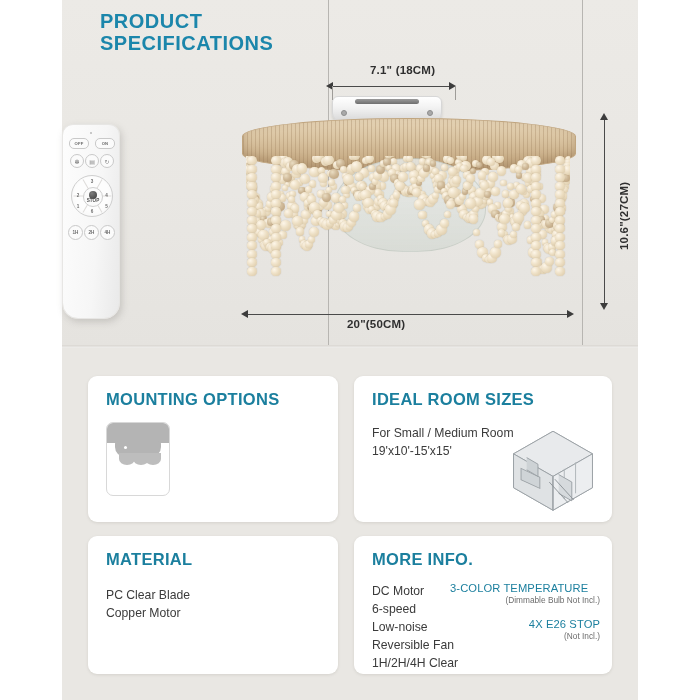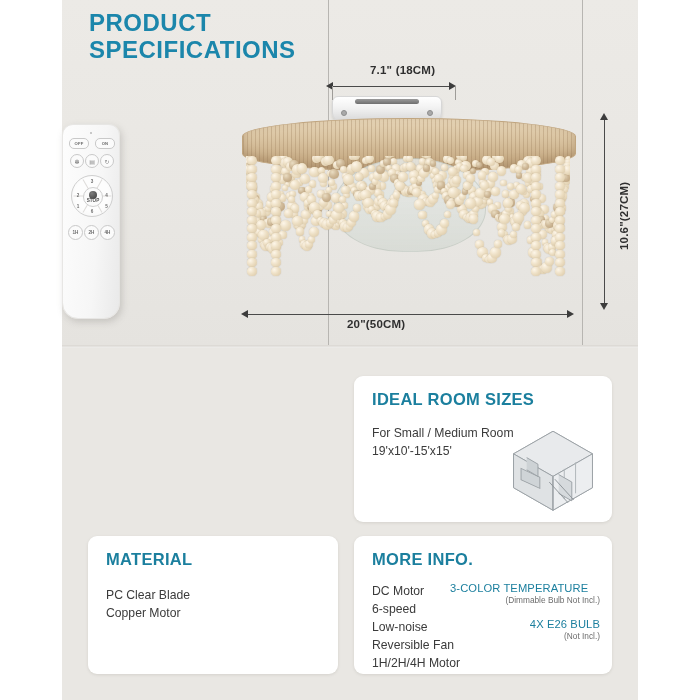--- a/index.html
+++ b/index.html
@@ -21,23 +21,23 @@
     left: 62px; top: 0; width: 576px; height: 347px;
     background: linear-gradient(180deg,#eceae6 0%, #e9e7e3 55%, #e5e3df 100%);
     overflow: hidden;
   }
   .hero-divider {
     position: absolute; left: 62px; top: 345px; width: 576px; height: 3px;
     background: linear-gradient(180deg,#d9d6d1,#efeeec);
   }
 
   .title {
-    position: absolute; left: 27px; top: 10px;
+    position: absolute; left: 38px; top: 10px;
     color: #1b86ab;
-    font-size: 24px;
+    font-size: 20px;
     font-weight: 700;
     letter-spacing: 0.5px;
     line-height: 1.12;
     text-transform: uppercase;
   }
   .title .l2 { display:block; }
 
   
   .remote {
     position: absolute;
@@ -893,20 +893,31 @@
     <div class="dim-line-h" style="left:248px; top:314px; width:320px;"></div>
     <div class="arrow left" style="left:241px; top:310px;"></div>
     <div class="arrow right" style="left:567px; top:310px;"></div>
     <div class="dim-label" style="left:347px; top:318px;">20"(50CM)</div>
   </div>
 
   <div class="hero-divider"></div>
 
   <div class="lower">
 
+    <div class="card" style="left:26px; top:28px; width:250px; height:146px;">
+      <div class="card-title">MOUNTING OPTIONS</div>
+      <div class="mount-icon">
+        <div class="mount-ceiling"></div>
+        <div class="mount-fix"></div>
+        <div class="mount-drop" style="left:12px;"></div>
+        <div class="mount-drop" style="left:26px;"></div>
+        <div class="mount-drop" style="left:38px;"></div>
+        <div class="mount-dot"></div>
+      </div>
+    </div>
 
     <div class="card" style="left:292px; top:28px; width:258px; height:146px;">
       <div class="card-title">IDEAL ROOM SIZES</div>
       <div class="card-body" style="top:48px;">
         <span class="li">For Small / Medium Room</span>
         <span class="li">19'x10'-15'x15'</span>
       </div>
       <svg class="room-icon" viewBox="0 0 100 100">
         <g stroke="#9aa0a4" stroke-width="1" fill="none">
           <polygon points="50,12 92,36 92,72 50,96 8,72 8,36" fill="#f3f4f5"></polygon>
@@ -933,28 +944,28 @@
       </div>
     </div>
 
     <div class="card" style="left:292px; top:188px; width:258px; height:138px;">
       <div class="card-title">MORE INFO.</div>
       <div class="card-body" style="top:46px;">
         <span class="li">DC Motor</span>
         <span class="li">6-speed</span>
         <span class="li">Low-noise</span>
         <span class="li">Reversible Fan</span>
-        <span class="li">1H/2H/4H Motor</span>
+        <span class="li">1H/2H/4H Clear</span>
       </div>
       <div class="ml-col" style="right:12px; top:46px; width:150px;">
         <div class="ml-b1">
           <div class="ml-head">3-COLOR TEMPERATURE</div>
           <div class="ml-sub" style="text-align:right;">(Dimmable Bulb Not Incl.)</div>
         </div>
         <div class="ml-b2">
-          <div class="ml-head" style="text-align:right;">4X E26 BULB</div>
+          <div class="ml-head" style="text-align:right;">4X E26 STOP</div>
           <div class="ml-sub" style="text-align:right;">(Not Incl.)</div>
         </div>
       </div>
     </div>
 
   </div>
 </div>
 
 </body></html>

